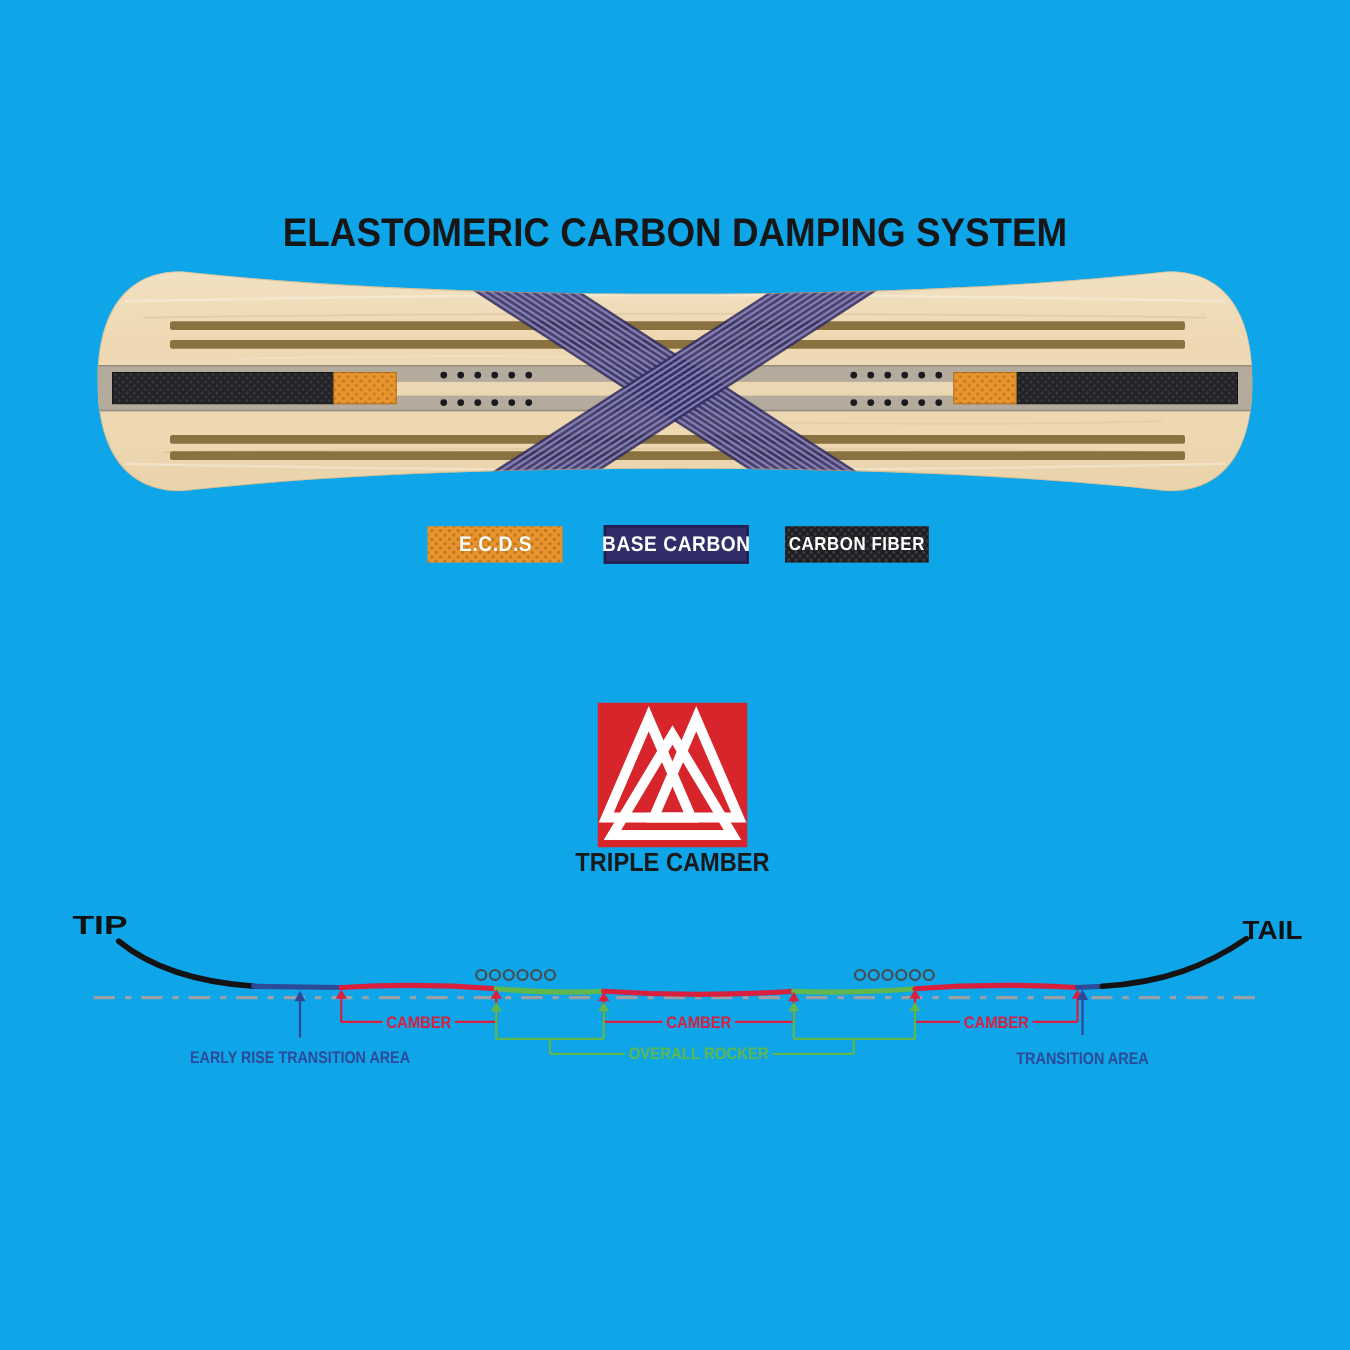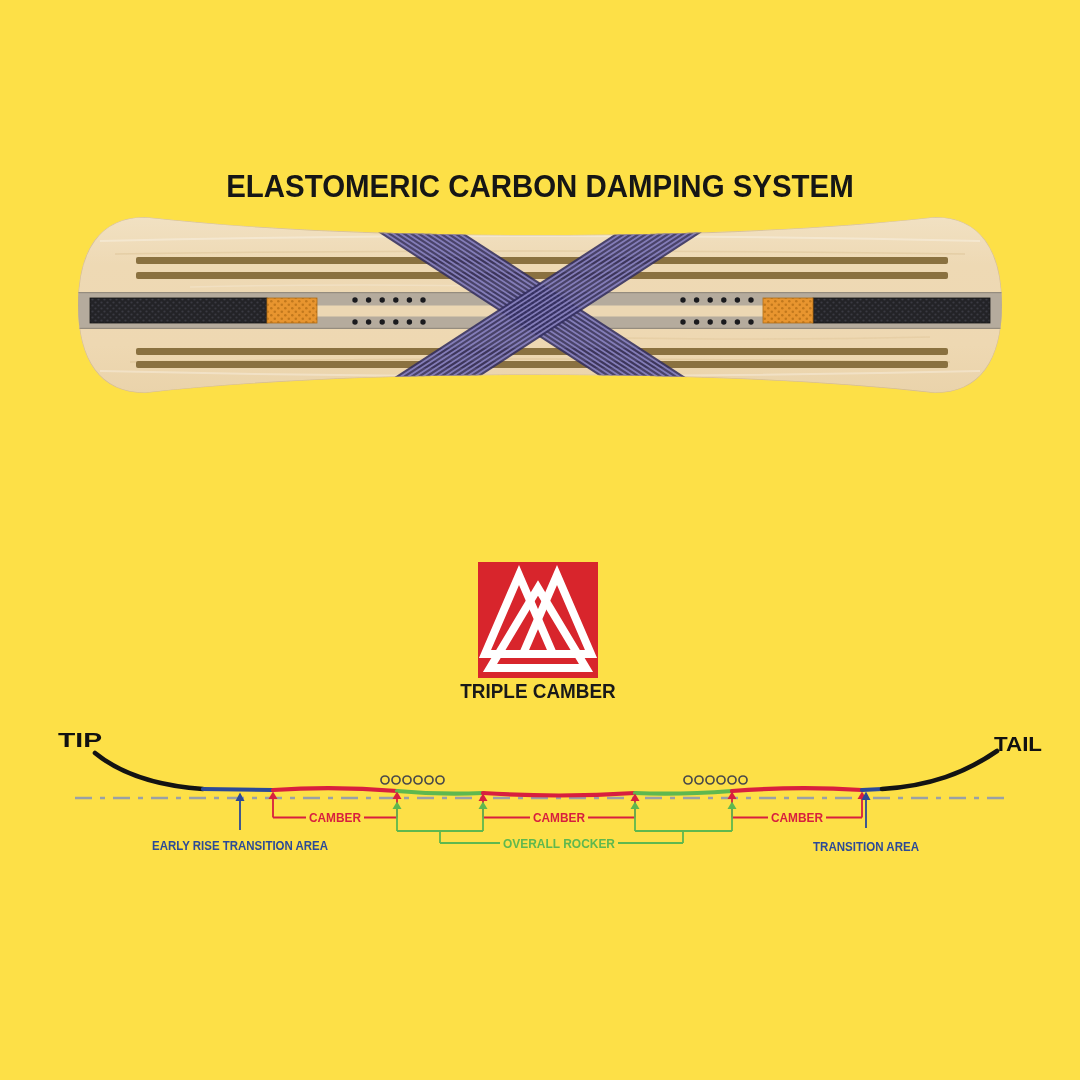--- a/index.html
+++ b/index.html
@@ -1,16 +1,16 @@
 <!DOCTYPE html>
 <html><head>
 <meta charset="utf-8">
 <style>
   html,body{margin:0;padding:0;background:#fff;}
-  .canvas{position:relative;width:1080px;height:1080px;background:#fde047;overflow:hidden;
+  .canvas{position:relative;width:1080px;height:1080px;background:#0ea5e9;overflow:hidden;
           font-family:"Liberation Sans", sans-serif;}
   .title{position:absolute;top:168px;left:0;width:1080px;text-align:center;
          font-size:32px;font-weight:800;letter-spacing:0px;color:#161616;
          transform:scaleX(0.92);transform-origin:center;white-space:nowrap;}
   .board-svg{position:absolute;left:70px;top:205px;}
   .legend{position:absolute;left:0;top:418px;width:1080px;height:36px;}
   .swatch{position:absolute;display:flex;align-items:center;justify-content:center;
           color:#fff;font-weight:700;white-space:nowrap;}
   .swatch span{transform:scaleX(0.9);letter-spacing:0.5px;}
   .sw-ecds{left:342px;top:3px;width:108px;height:29px;font-size:17px;
@@ -158,20 +158,31 @@
 
       <path d="M 8 100 C 8 45 30 12 75 12 C 200 26 350 30 470 30 C 590 30 740 26 865 12
                C 910 12 932 45 932 100 C 932 155 910 188 865 188 C 740 174 590 170 470 170
                C 350 170 200 174 75 188 C 30 188 8 155 8 100 Z" fill="none" stroke="#b49succ" stroke-opacity="0"></path>
       <path d="M 8 100 C 8 45 30 12 75 12 C 200 26 350 30 470 30 C 590 30 740 26 865 12
                C 910 12 932 45 932 100 C 932 155 910 188 865 188 C 740 174 590 170 470 170
                C 350 170 200 174 75 188 C 30 188 8 155 8 100 Z" fill="none" stroke="#c7ab7c" stroke-opacity="0.6" stroke-width="1.2"></path>
     </g>
   </svg>
 
+  <div class="legend">
+    <div class="swatch sw-ecds">
+      <span>E.C.D.S</span>
+    </div>
+    <div class="swatch sw-base">
+      <span>BASE CARBON</span>
+    </div>
+    <div class="swatch sw-fiber">
+      <span>CARBON FIBER</span>
+    </div>
+  </div>
 
   <svg class="logo" width="120" height="116" viewBox="0 0 120 116">
     <defs>
         <clipPath id="logoClip">
           <rect x="0" y="0" width="120" height="116"></rect>
         </clipPath>
       </defs>
     <g clip-path="url(#logoClip)">
       <rect x="0" y="0" width="120" height="116" fill="#d8252c"></rect>
       <g fill="none" stroke="#ffffff" stroke-width="8">

